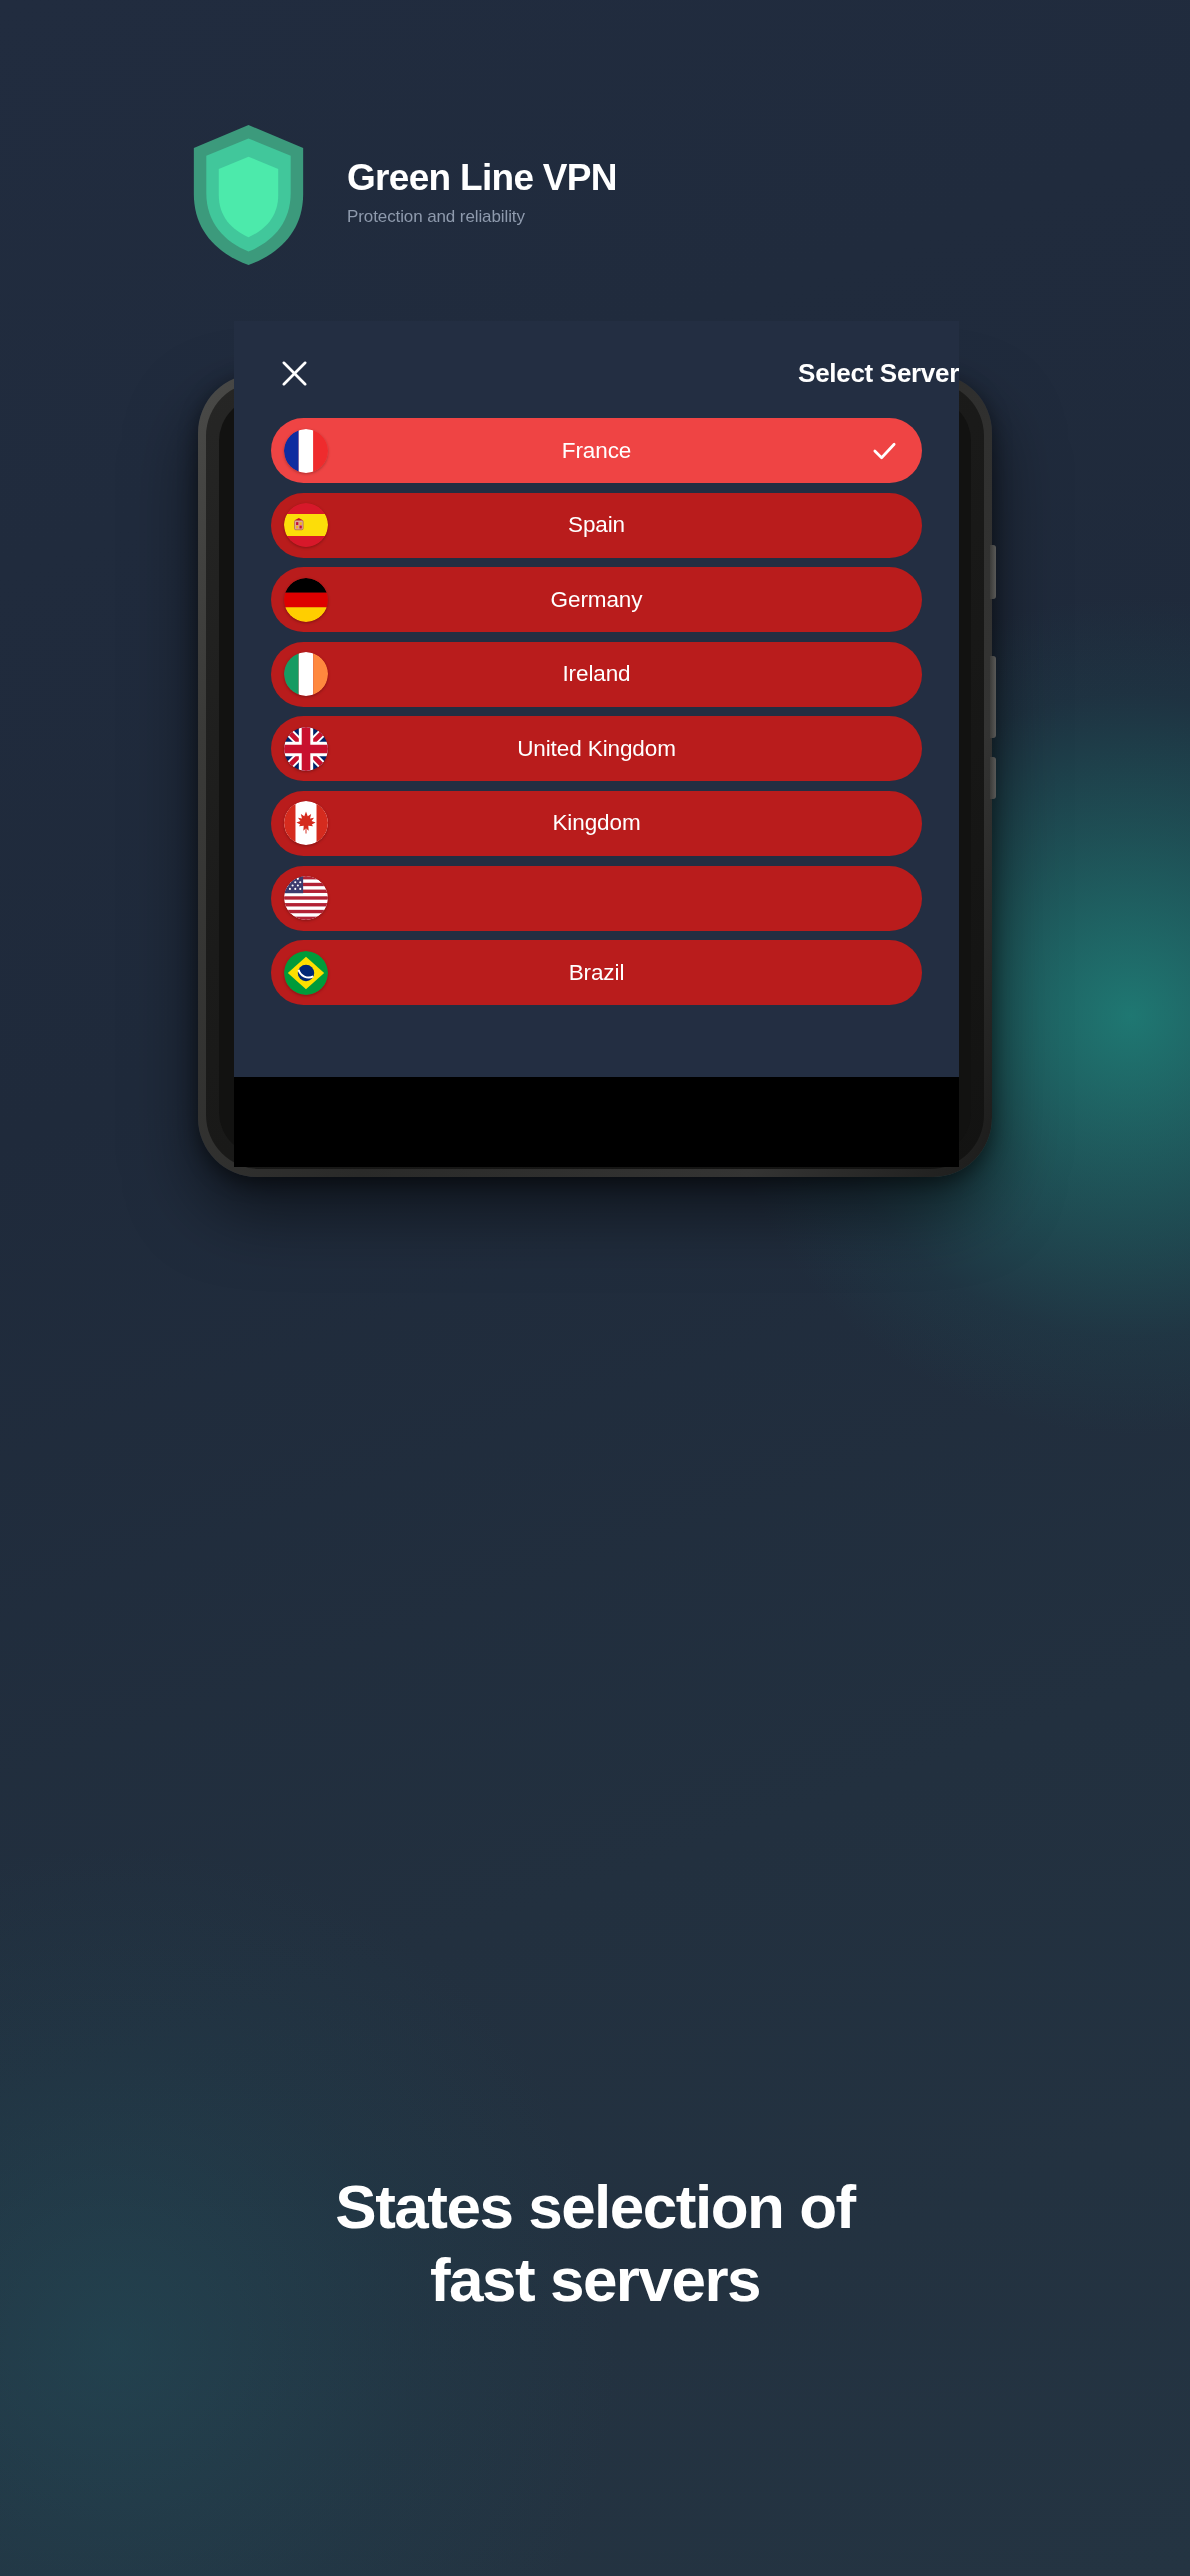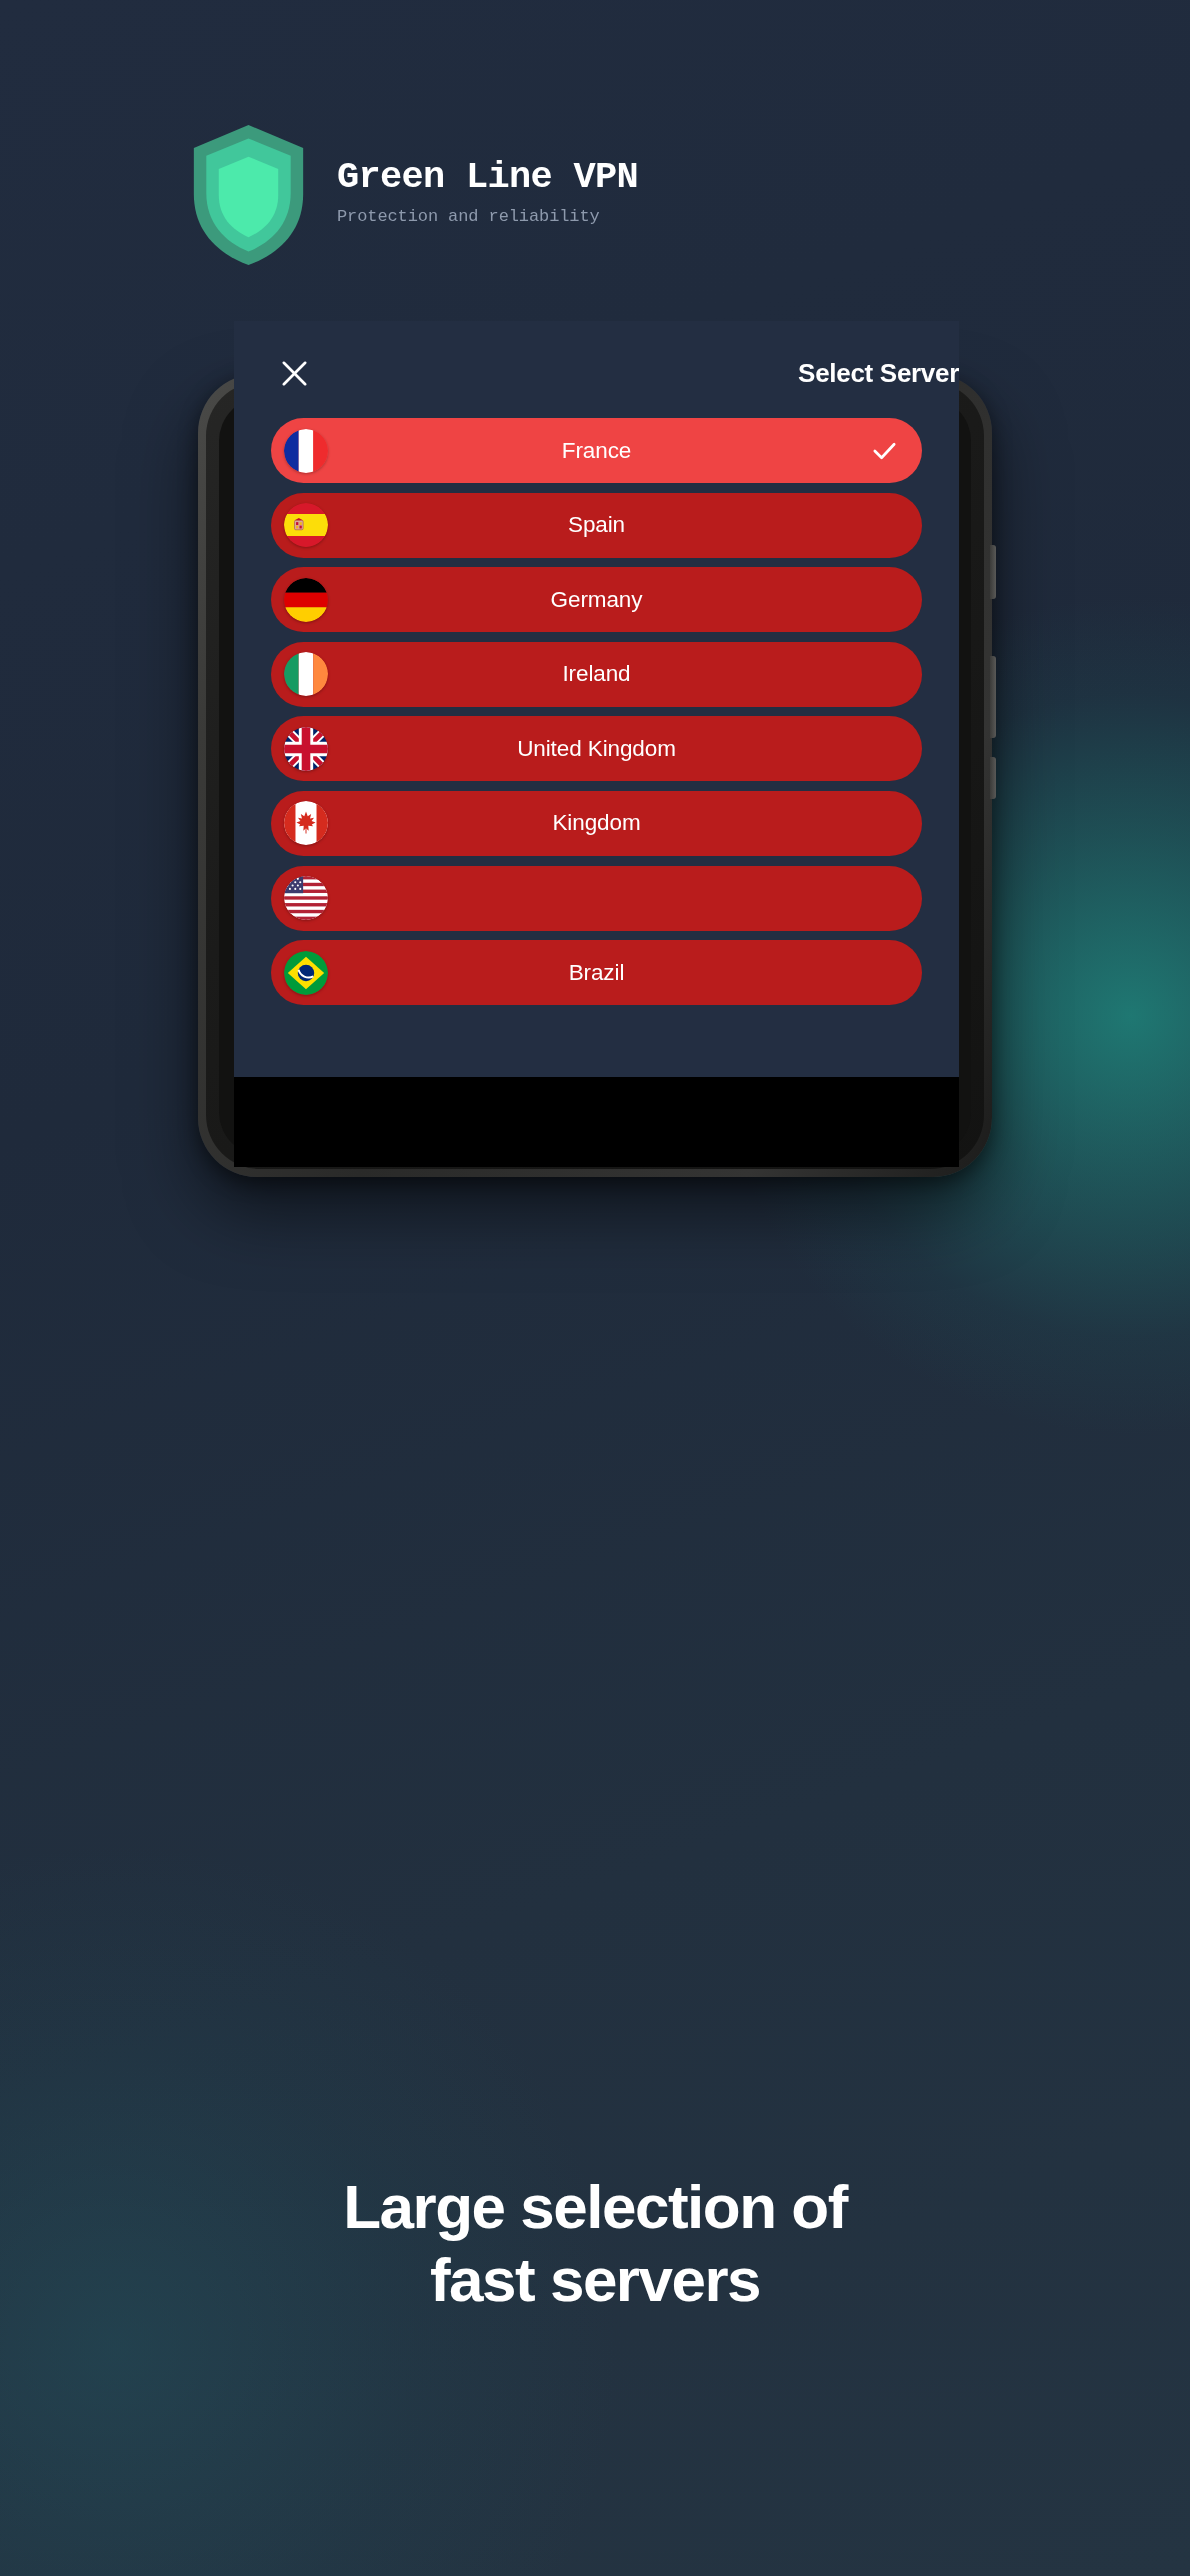--- a/index.html
+++ b/index.html
@@ -17,21 +17,21 @@
       radial-gradient(circle 537px at 1131px 1016px, rgba(30,170,150,0.60) 0%, rgba(28,150,135,0.34) 34%, rgba(25,110,110,0.12) 60%, rgba(0,0,0,0) 78%),
       radial-gradient(circle 671px at 115px 2348px, rgba(35,95,105,0.35) 0%, rgba(30,80,92,0.15) 45%, rgba(0,0,0,0) 75%),
       linear-gradient(160deg, #212c3f 0%, #1f2a3b 38%, #22303f 70%, #243442 100%);
     overflow:hidden;
   }
 
   
   #brand {
     position:absolute;
     left:190px; top:123px;
-    display:flex; align-items:center; gap:30px;font-family:Liberation Mono, monospace;
+    display:flex; align-items:center; gap:40px;
   }
   .shield-wrap { position:relative; width:117px; height:144px; }
   .shield-wrap svg { display:block; width:117px; height:144px; }
 
   #brand-text { padding-bottom:5.8px; }
   #brand-title {
     font-size:37px; font-weight:bold; color:#ffffff;
     letter-spacing:-0.7px; line-height:1.06;
   }
   #brand-sub {
@@ -409,18 +409,18 @@
         </span>
         <span class="server-name">Brazil</span>
       </div>
 
     </div>
   </div>
 
   <div id="chin"></div>
 
   <div id="tagline">
-    <span class="tl-line">Large selection of</span>
+    <span class="tl-line">States selection of</span>
     <span class="tl-line">fast servers</span>
   </div>
 
 </div>
 
 
 </body></html>

